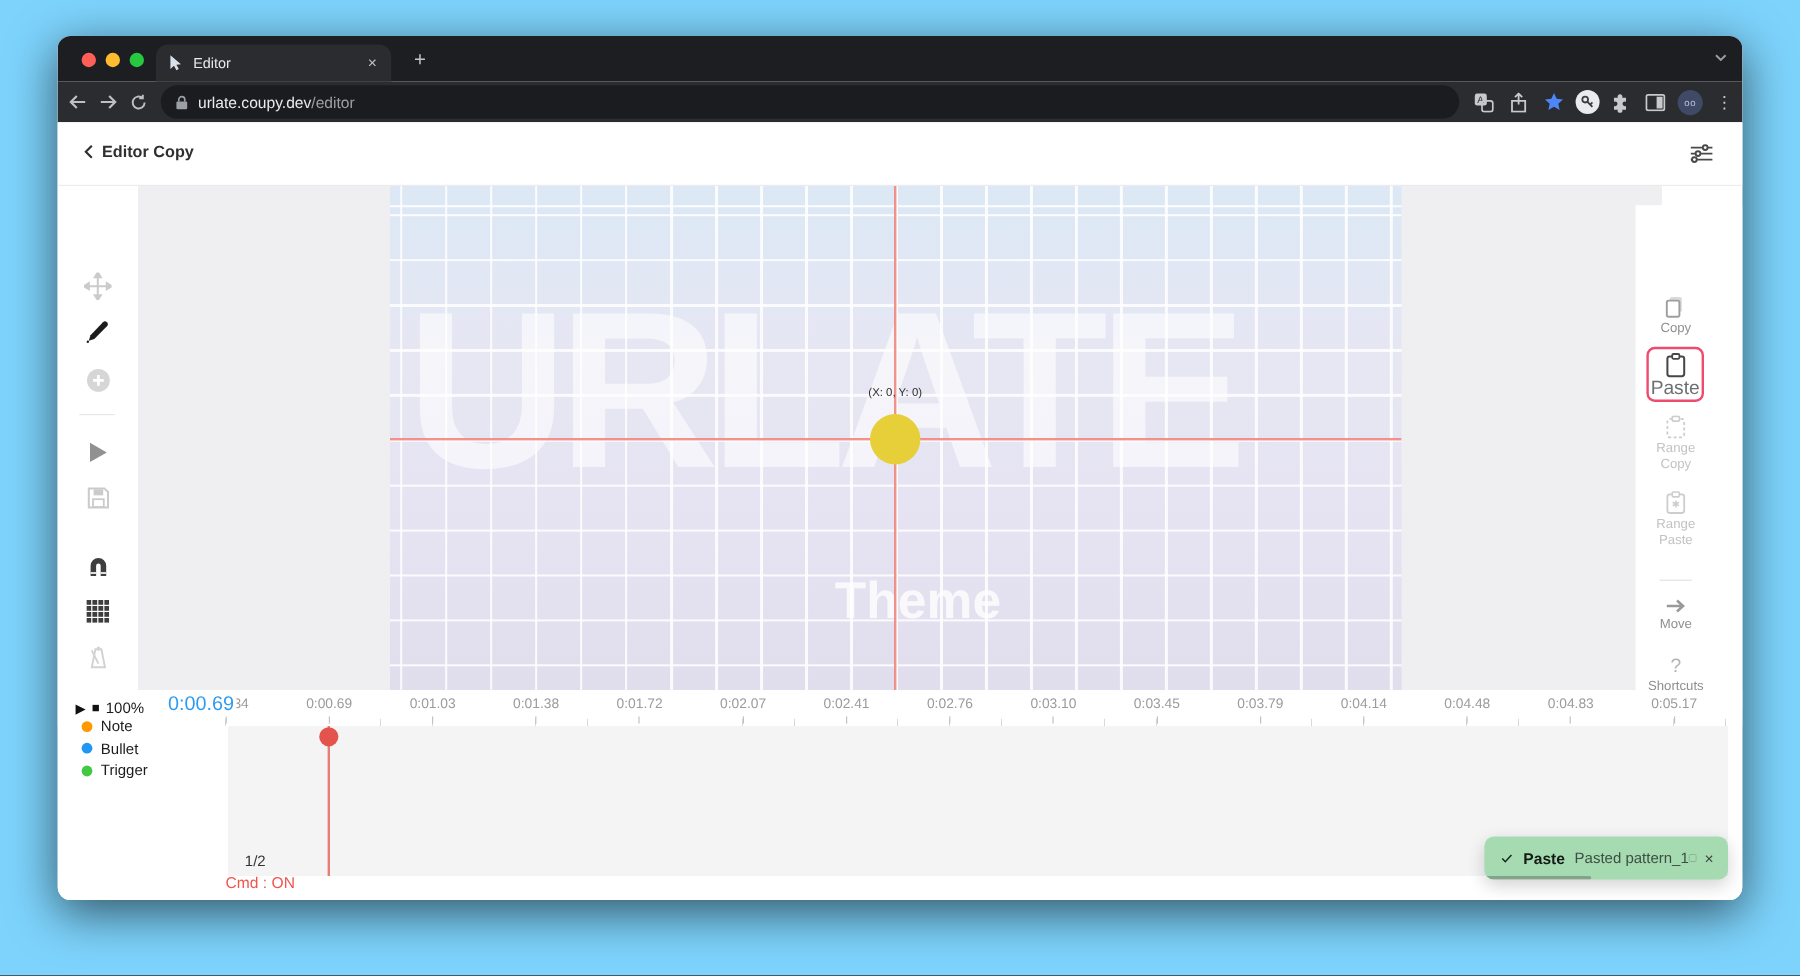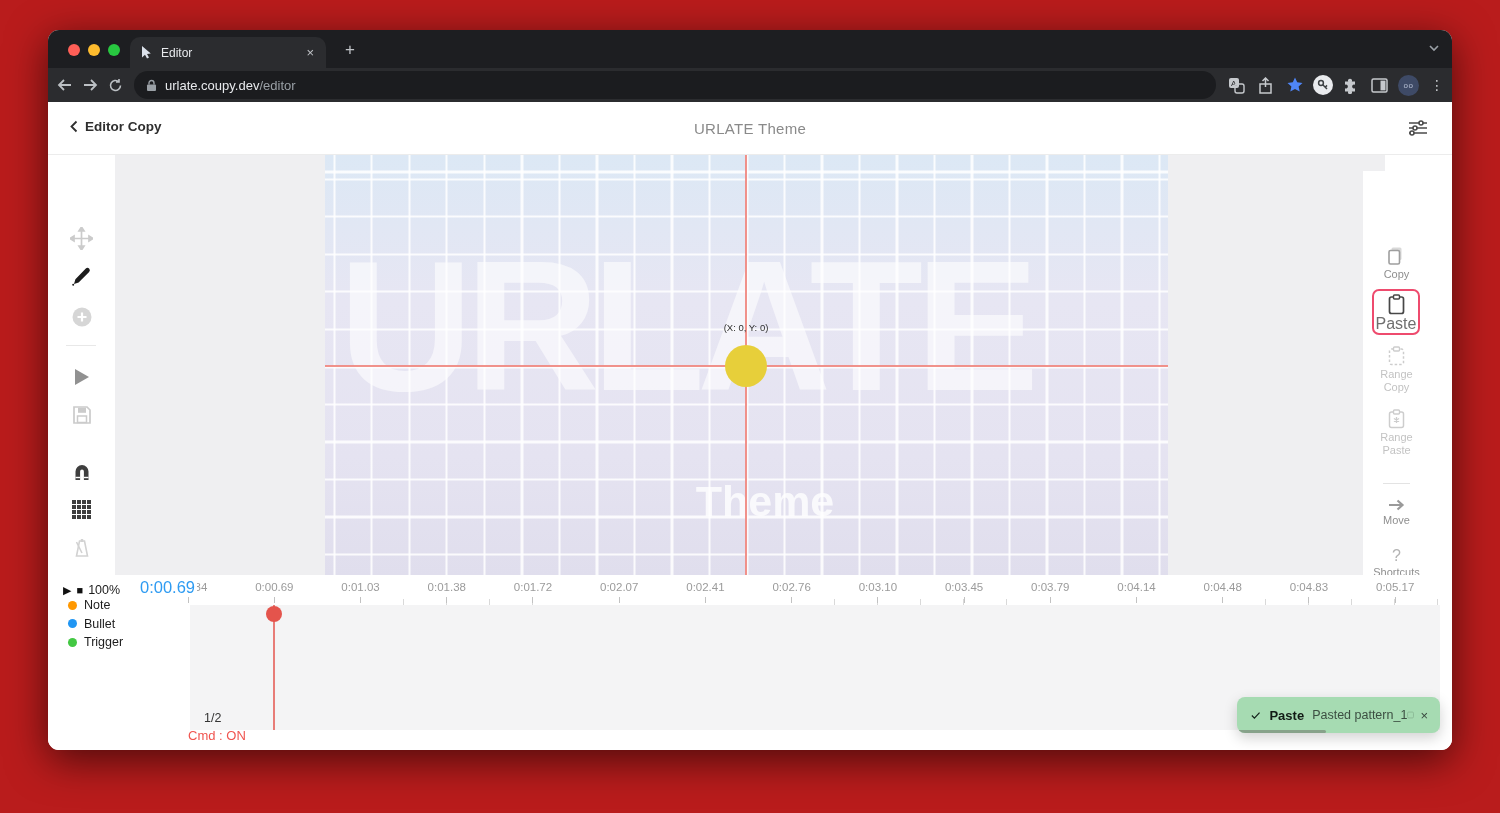--- a/index.html
+++ b/index.html
@@ -1,17 +1,17 @@
 <!DOCTYPE html>
 <html><head>
 <meta charset="utf-8">
 <style>
   * { margin:0; padding:0; box-sizing:border-box; }
   html,body { width:1500px; height:813px; background:#000; font-family:"Liberation Sans","DejaVu Sans",sans-serif; overflow:hidden; }
-  .stage { position:relative; width:1500px; height:813px; background:#b91c1c; }
+  .stage { position:relative; width:1500px; height:813px; background:#7dd3fc; }
   .window { position:absolute; left:48px; top:30px; width:1404px; height:720px; border-radius:11px; overflow:hidden; background:#fff; box-shadow:0 10px 40px rgba(0,0,0,.6); }
 
   
   .tabstrip { position:relative; height:38px; background:#1d1e21; }
   .traffic { position:absolute; left:20px; top:14px; display:flex; gap:8px; }
   .traffic i { width:12px; height:12px; border-radius:50%; display:block; }
   .t-red{background:#ff5f57}.t-yellow{background:#febc2e}.t-green{background:#28c840}
   .tab { position:absolute; left:82px; top:7px; width:196px; height:31px; background:#2b2c2f; border-radius:10px 10px 0 0; display:flex; align-items:center; padding:0 10px; }
   .tab-title { color:#e8eaed; font-size:12px; margin-left:8px; flex:1; }
   .tab-close { color:#c0c3c7; font-size:13px; cursor:default; padding:0 2px; }
@@ -189,21 +189,20 @@
 
     <div class="page">
 
       <div class="app-header">
         <div class="back-link">
           <svg width="8" height="13" viewBox="0 0 8 13">
               <polyline points="6.5,1.5 1.5,6.5 6.5,11.5" fill="none" stroke="#2f2f2f" stroke-width="1.8"></polyline>
             </svg>
           <span>Editor Copy</span>
         </div>
-        <div class="app-title">URLATE Theme</div>
         <div class="tune-btn">
           <svg width="20" height="18" viewBox="0 0 20 18">
               <g stroke="#4a4a4a" stroke-width="1.6" fill="#fff">
                 <line x1="1" y1="4" x2="19" y2="4"></line>
                 <line x1="1" y1="9" x2="19" y2="9"></line>
                 <line x1="1" y1="14" x2="19" y2="14"></line>
                 <circle cx="13" cy="4" r="2"></circle>
                 <circle cx="7" cy="9" r="2"></circle>
                 <circle cx="4" cy="14" r="2"></circle>
               </g>

